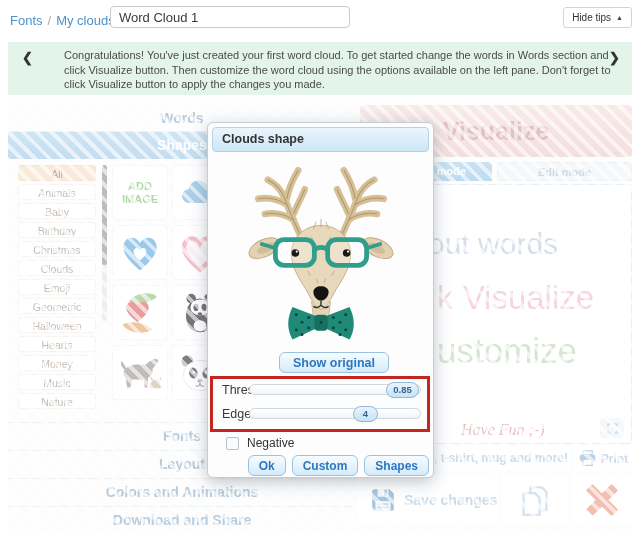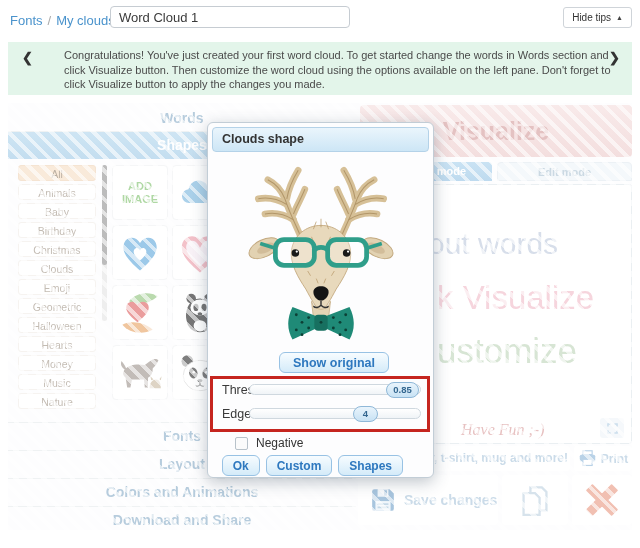--- a/index.html
+++ b/index.html
@@ -104,24 +104,24 @@
   .slider-row { position:absolute; left:0; width:100%; height:16px; }
   #row-threshold { top:259px; } #row-edges { top:283px; }
   .slider-label { position:absolute; left:14px; top:1px; font-size:12.5px; color:#3a3a3a; }
   .slider-track { position:absolute; left:41px; top:2px; width:172px; height:11px;
     background:linear-gradient(#fff,#f0f4f7); border:1px solid #cfd8df; border-radius:6px; cursor:pointer; }
   .slider-handle { position:absolute; top:-3px; height:16px; border-radius:8px;
     background:linear-gradient(#e9f4fc,#c8e2f4); border:1px solid #8fb8d8;
     font-size:9.5px; font-weight:bold; color:#33668f; text-align:center; line-height:14px; cursor:grab; }
   #handle-threshold { left:136px; width:33px; }
   #handle-edges { left:103px; width:25px; }
-  .negative-row { position:absolute; left:27px; top:313px; display:flex; align-items:flex-end; gap:8px; }
+  .negative-row { position:absolute; left:18px; top:313px; display:flex; align-items:flex-end; gap:8px; }
   .checkbox { width:13px; height:13px; background:#fbfbfb; border:1px solid #b8c2ca; border-radius:2px; cursor:pointer; }
   .negative-label { font-size:12px; color:#333; }
-  .modal-foot { position:absolute; right:30px; top:332px; display:flex; gap:6px; }
+  .modal-foot { position:absolute; right:4px; top:332px; display:flex; gap:6px; }
   .modal-foot .btn { height:21px; font-size:12px; padding:0 10px; }
 
   svg { display:block; }
 </style>
 </head>
 <body>
 
 <div class="stage">
 
   <div class="crumbs">

